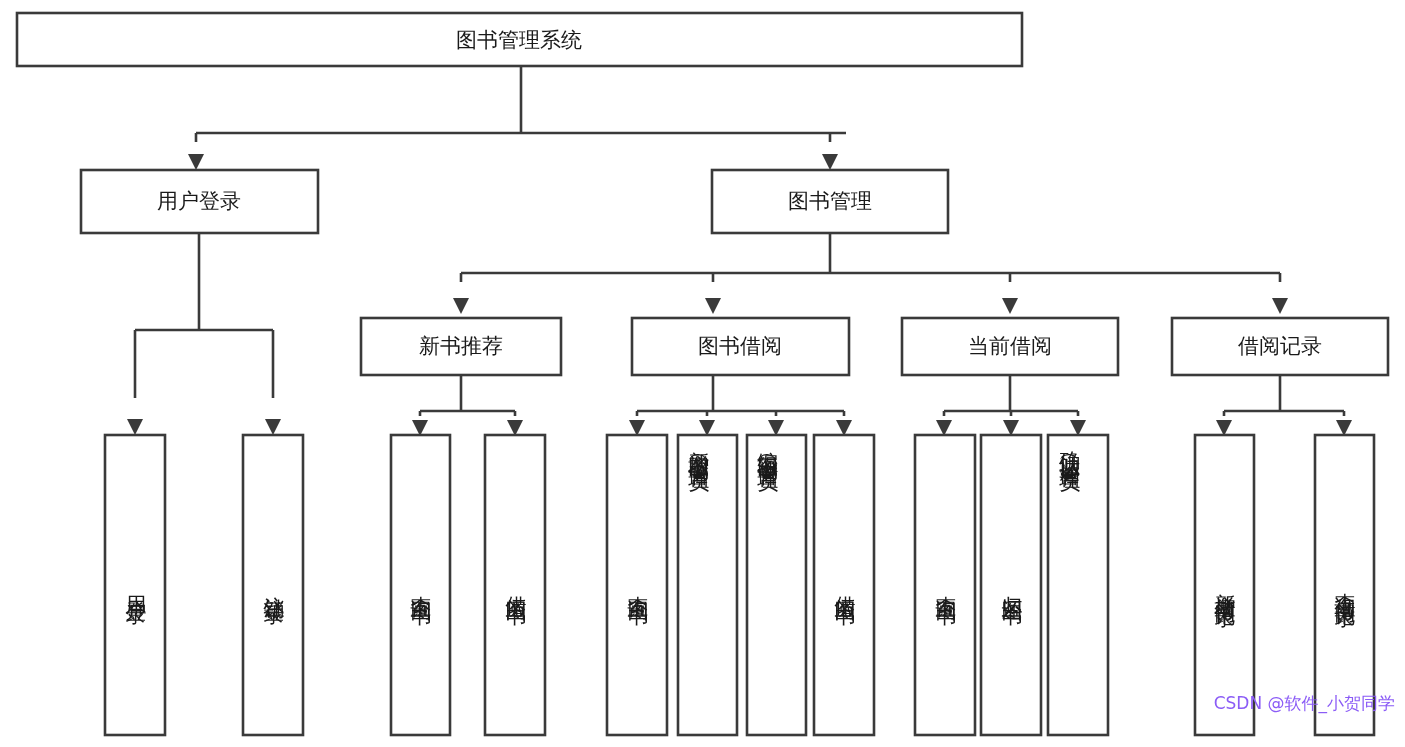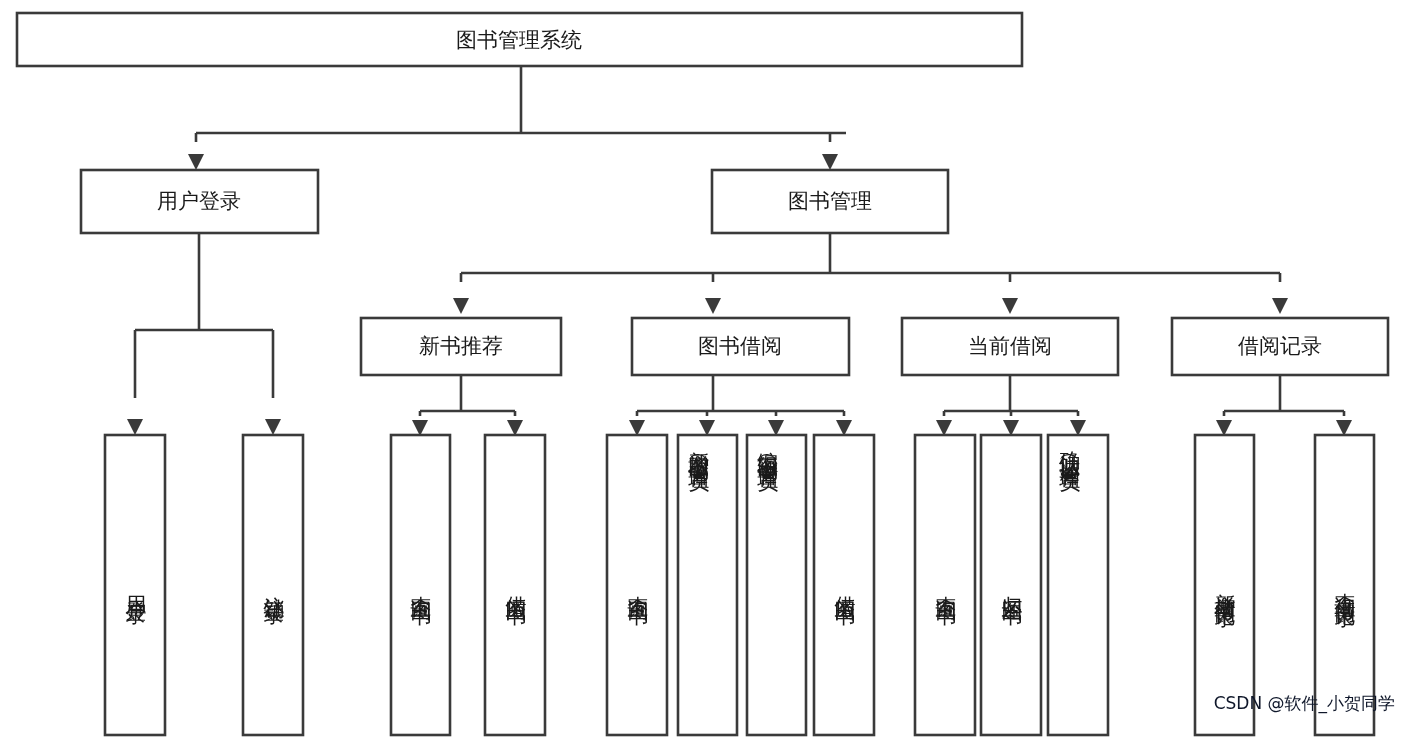--- a/index.html
+++ b/index.html
@@ -56,21 +56,21 @@
     letter-spacing: 3px;
   }
   .title-label {
     font-size: 21px;
   }
   .watermark {
     position: absolute;
     right: 10px;
     bottom: 4px;
     font-size: 17px;
-    color: #0f172a;
+    color: #8b5cf6;
     font-family: "DejaVu Sans", "Liberation Sans", sans-serif;
     white-space: nowrap;
     pointer-events: none;
   }
 </style>
 </head>
 <body>
 
 <div id="diagram-root">
   <svg class="diagram" viewBox="0 0 1405 747" xmlns="http://www.w3.org/2000/svg">

